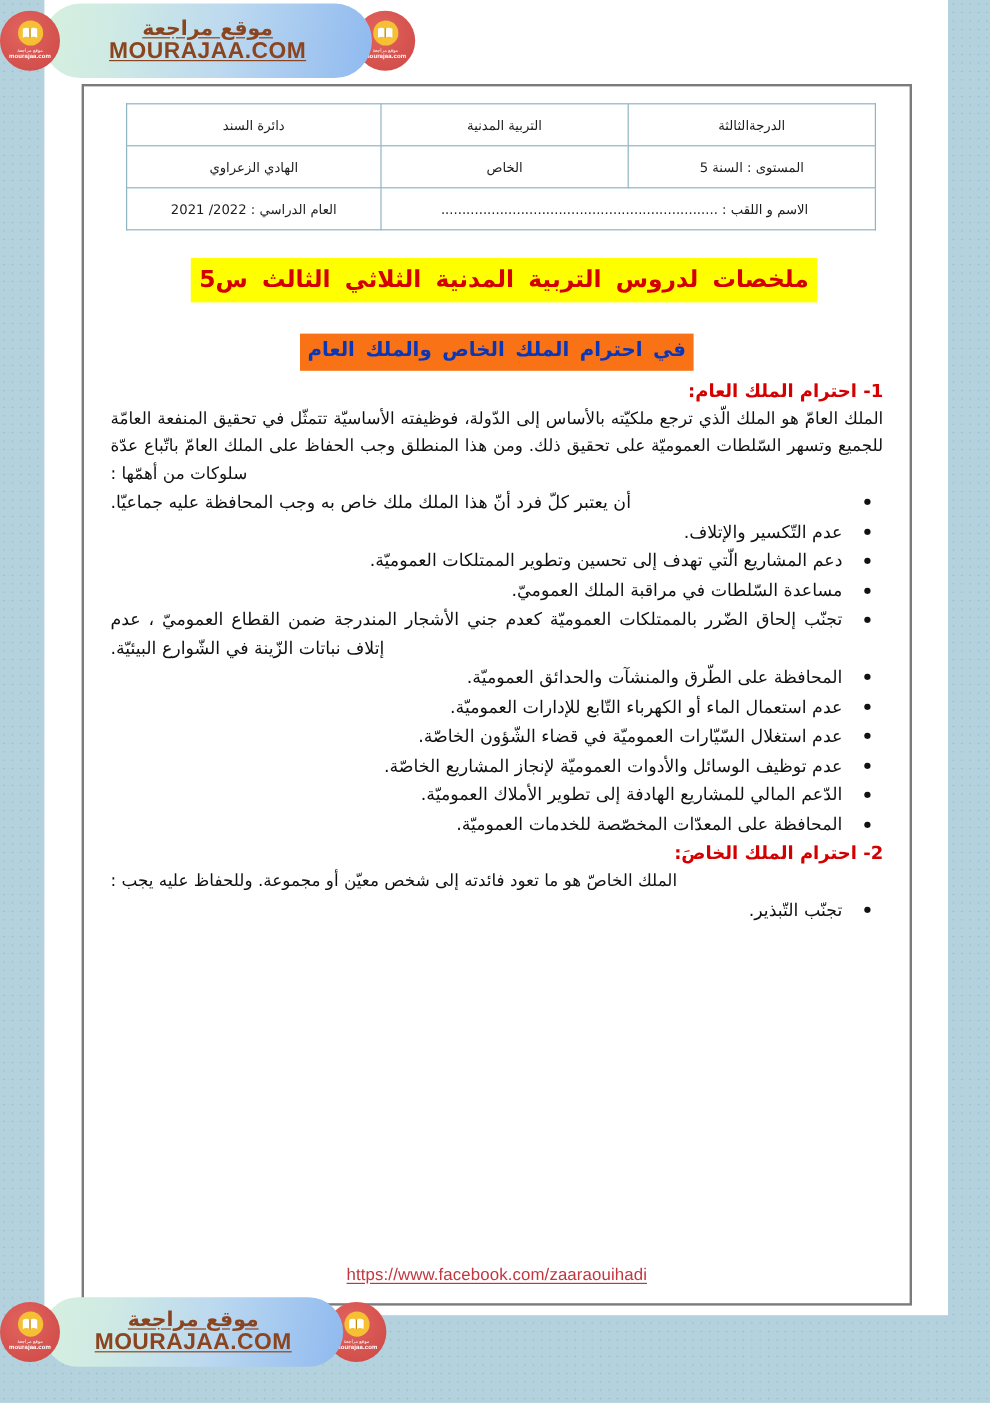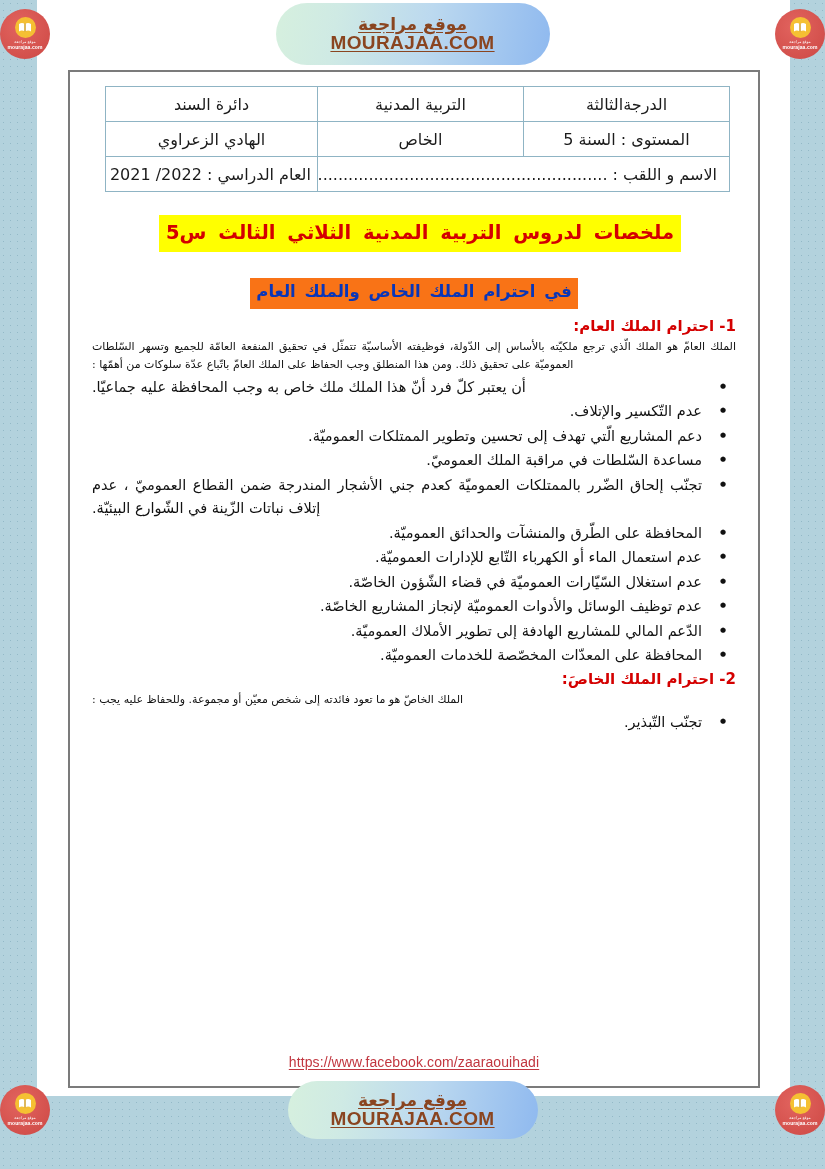--- a/index.html
+++ b/index.html
@@ -40,21 +40,21 @@
 
   
   .banner {
     position: absolute;
     z-index: 5;
     width: 825px;
     left: 0;
     height: 68px;
     display: flex;
     align-items: center;
-    justify-content: space-between;
+    justify-content: flex-end;
   }
   .banner-top { top: 0; }
   .banner-bottom { top: 1079px; height: 62px; }
 
   .banner-pill {
     width: 274px;
     height: 62px;
     border-radius: 31px;
     background: linear-gradient(100deg, #d6f0de 0%, #cfeae4 22%, #bcd9ef 55%, #8fb9ef 100%);
     display: flex;
@@ -144,21 +144,21 @@
     width: 625px;
     border-collapse: collapse;
     table-layout: fixed;
   }
   .info-table td {
     border: 1px solid #8fb4c4;
     height: 30px;
     text-align: center;
     vertical-align: middle;
     font-family: "DejaVu Sans", sans-serif;
-    font-size: 16px;
+    font-size: 11px;
     color: #1b1b1b;
     padding: 2px 6px;
     white-space: nowrap;
     overflow: hidden;
   }
   .info-table td.left-pad { text-align: center; padding-right: 12px; }
 
   
   .main-title {
     position: absolute;
@@ -211,21 +211,21 @@
     color: #d40000;
     font-family: "DejaVu Sans", sans-serif;
     font-weight: 700;
     font-size: 15px;
     margin: 0 0 2px 0;
     line-height: 1.35;
   }
   .para {
     color: #111111;
     font-family: "DejaVu Sans", sans-serif;
-    font-size: 11px;
+    font-size: 14px;
     line-height: 1.62;
     margin: 0 0 2px 0;
     text-align: justify;
     text-align-last: left;
   }
   ul.bullets {
     list-style: none;
     margin: 0;
     padding: 0;
   }

